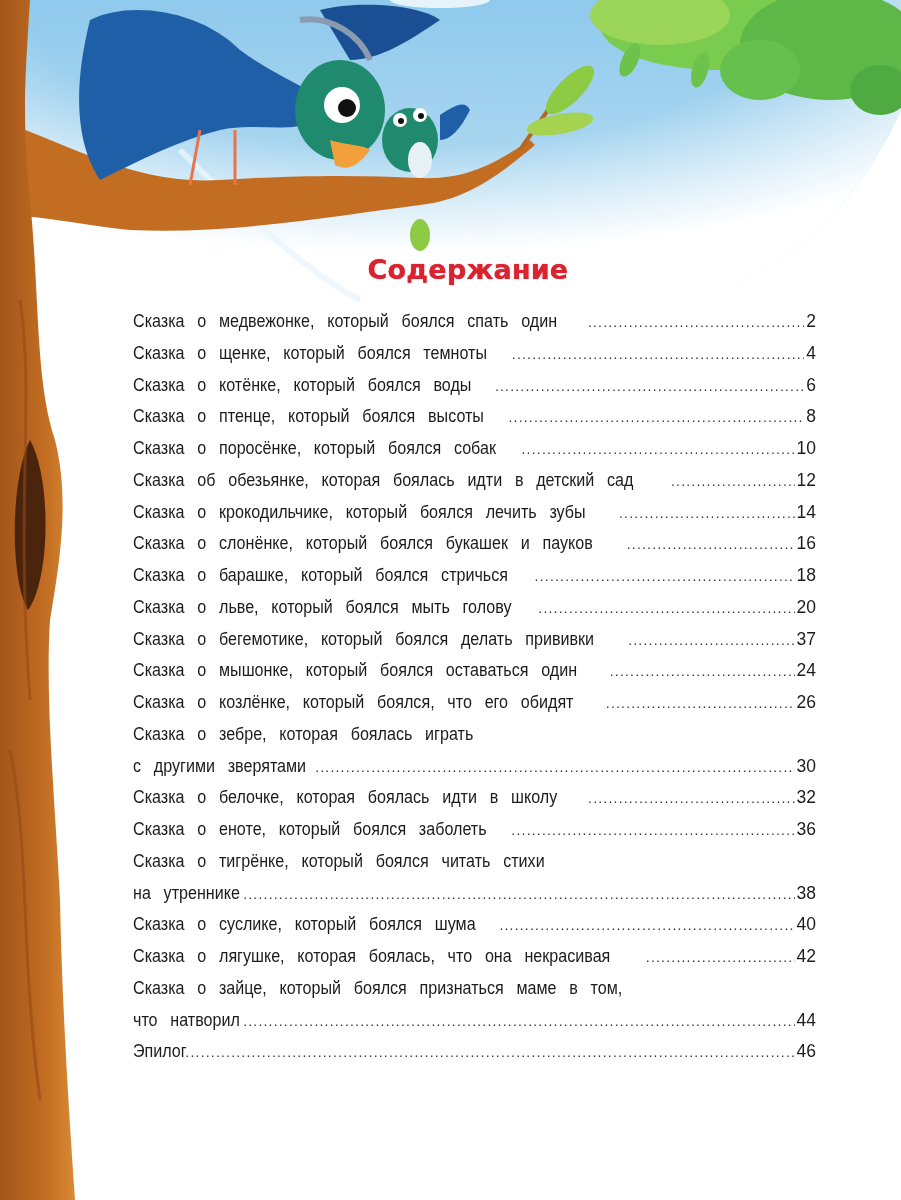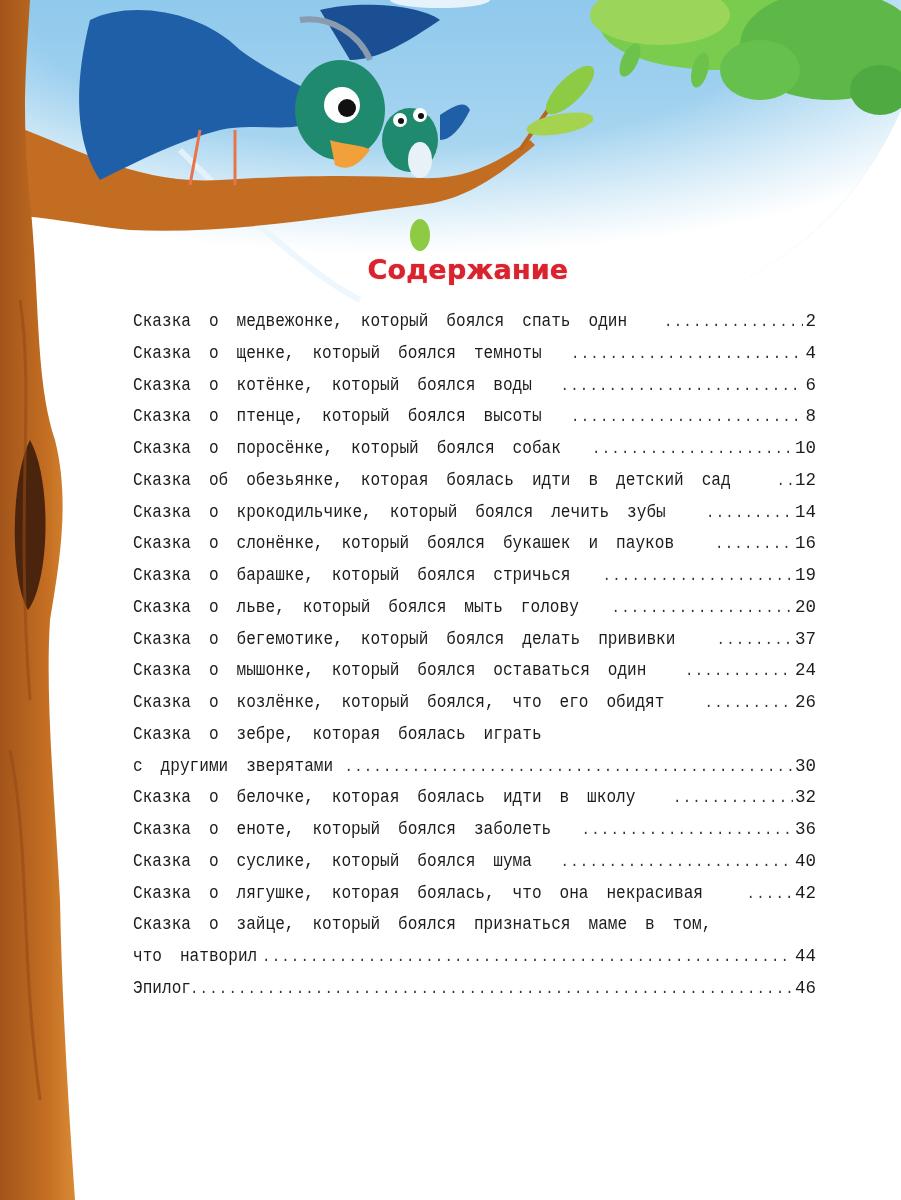--- a/index.html
+++ b/index.html
@@ -17,21 +17,21 @@
     text-shadow: 0 0 1px #d9242f;
   }
   .toc {
     position: absolute; left: 133px; top: 306px; width: 683px; z-index: 2;
     margin: 0; padding: 0; list-style: none;
   }
   .toc li { margin: 0; padding: 0; }
   .line {
     display: flex; align-items: baseline;
     height: 31.75px; line-height: 31.75px;
-    font-family: Liberation Mono, monospace; font-size: 17.5px; color: #1c1c1c;
+    font-family: Liberation Sans, sans-serif; font-size: 17.5px; color: #1c1c1c;
     word-spacing: 9px;
   }
   .line .txt { white-space: nowrap; transform: scaleX(0.92); transform-origin: left; }
   .line .dots {
     flex: 1; overflow: hidden; white-space: nowrap; margin: 0 2px 0 -6px;
     letter-spacing: 1.2px; color: #333; word-spacing: 0; font-size: 14px;
   }
   .line .dots::before {
     content: "..................................................................................................................................................................................................";
   }
@@ -164,21 +164,21 @@
       <div class="line">
         <span class="txt">Сказка о слонёнке, который боялся букашек и пауков</span>
         <span class="dots"></span>
         <span class="pg">16</span>
       </div>
     </li>
     <li>
       <div class="line">
         <span class="txt">Сказка о барашке, который боялся стричься</span>
         <span class="dots"></span>
-        <span class="pg">19</span>
+        <span class="pg">18</span>
       </div>
     </li>
     <li>
       <div class="line">
         <span class="txt">Сказка о льве, который боялся мыть голову</span>
         <span class="dots"></span>
         <span class="pg">20</span>
       </div>
     </li>
     <li>
@@ -223,20 +223,30 @@
     </li>
     <li>
       <div class="line">
         <span class="txt">Сказка о еноте, который боялся заболеть</span>
         <span class="dots"></span>
         <span class="pg">36</span>
       </div>
     </li>
     <li>
       <div class="line">
+        <span class="txt">Сказка о тигрёнке, который боялся читать стихи</span>
+      </div>
+      <div class="line">
+        <span class="txt">на утреннике</span>
+        <span class="dots"></span>
+        <span class="pg">38</span>
+      </div>
+    </li>
+    <li>
+      <div class="line">
         <span class="txt">Сказка о суслике, который боялся шума</span>
         <span class="dots"></span>
         <span class="pg">40</span>
       </div>
     </li>
     <li>
       <div class="line">
         <span class="txt">Сказка о лягушке, которая боялась, что она некрасивая</span>
         <span class="dots"></span>
         <span class="pg">42</span>

